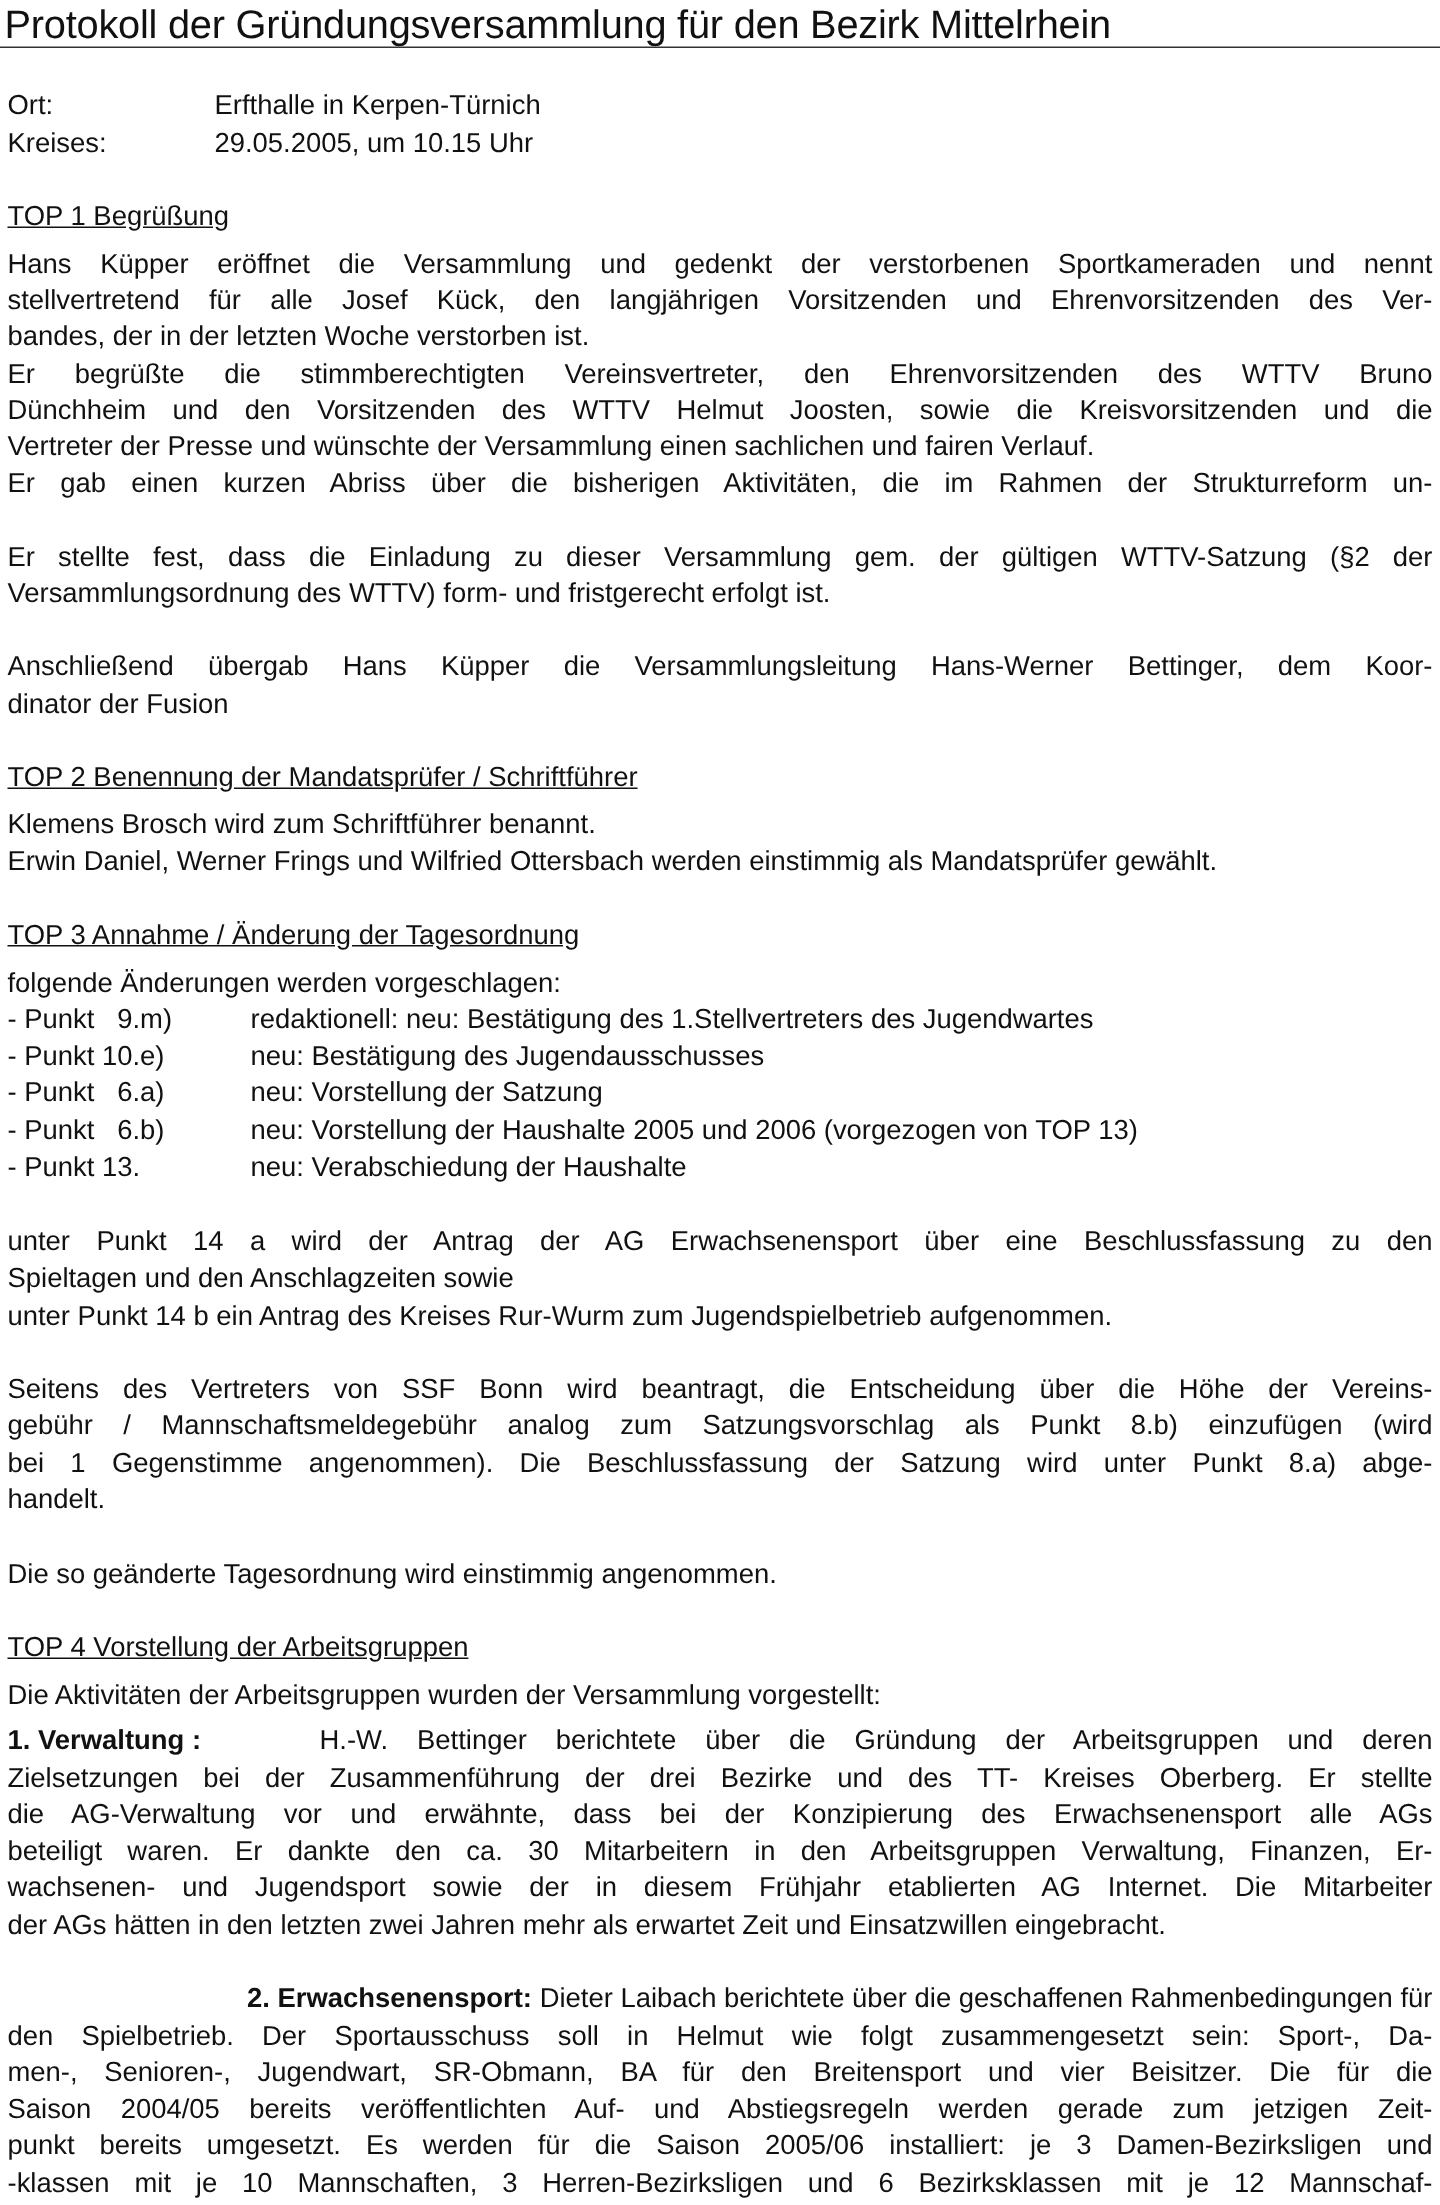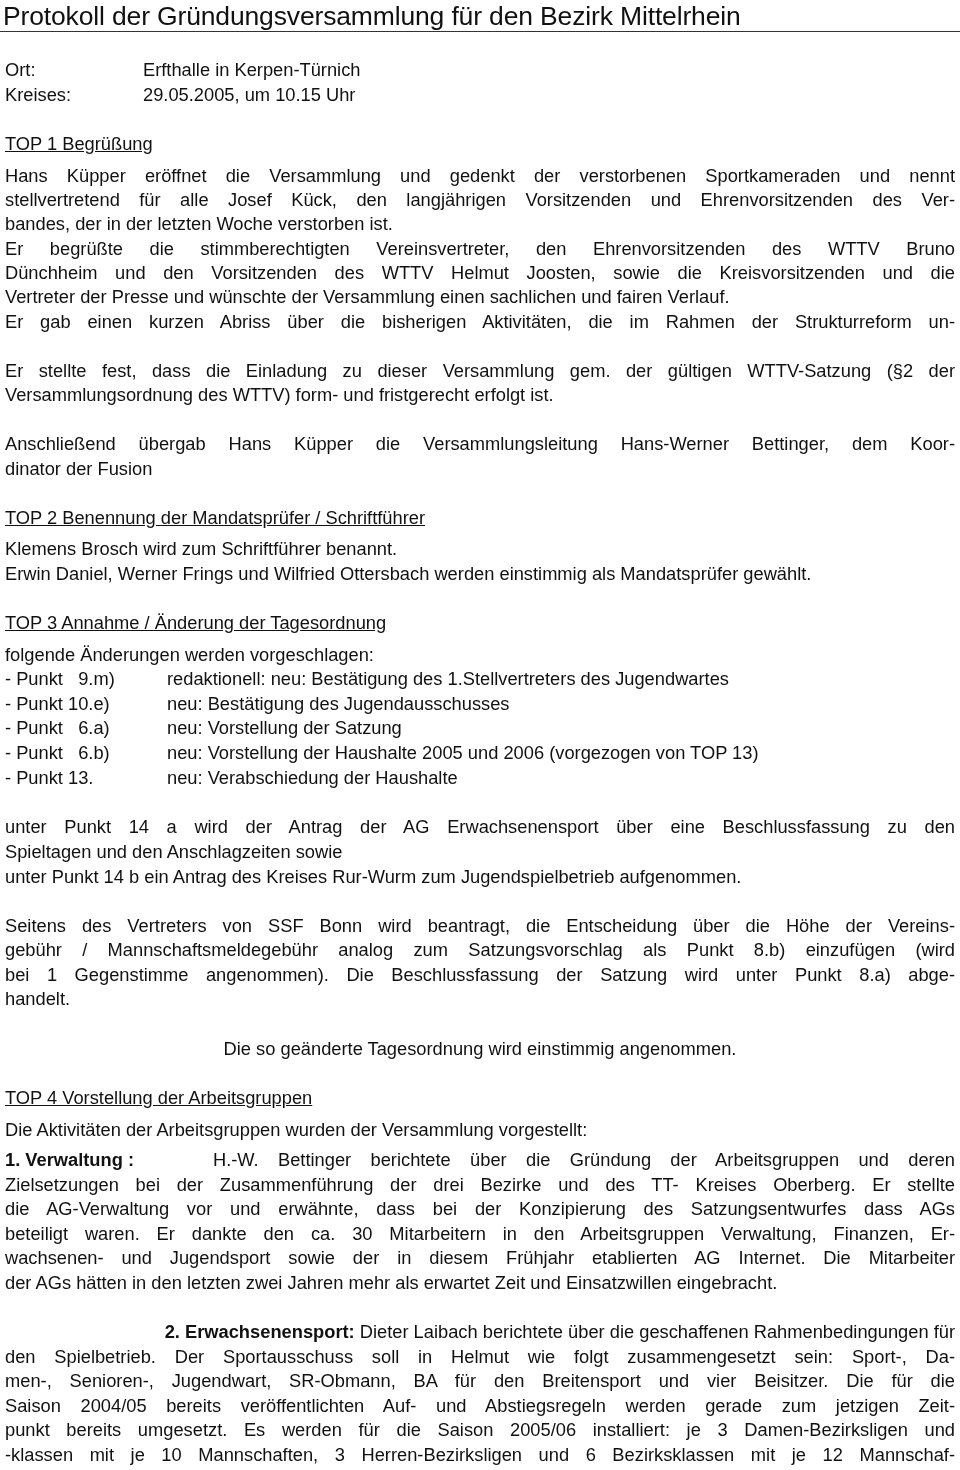--- a/index.html
+++ b/index.html
@@ -79,30 +79,30 @@
     <span class="punkt-label">- Punkt 13.</span><span>neu: Verabschiedung der Haushalte</span>
   </div>
 
   <div class="line justify" style="top:815px;">unter Punkt 14 a wird der Antrag der AG Erwachsenensport über eine Beschlussfassung zu den</div>
   <div class="line" style="top:840px;">Spieltagen und den Anschlagzeiten sowie</div>
   <div class="line" style="top:865px;">unter Punkt 14 b ein Antrag des Kreises Rur-Wurm zum Jugendspielbetrieb aufgenommen.</div>
   <div class="line justify" style="top:914px;">Seitens des Vertreters von SSF Bonn wird beantragt, die Entscheidung über die Höhe der Vereins-</div>
   <div class="line justify" style="top:938px;">gebühr / Mannschaftsmeldegebühr analog zum Satzungsvorschlag als Punkt 8.b) einzufügen (wird</div>
   <div class="line justify" style="top:963px;">bei 1 Gegenstimme angenommen). Die Beschlussfassung der Satzung wird unter Punkt 8.a) abge-</div>
   <div class="line" style="top:987px;">handelt.</div>
-  <div class="line" style="top:1037px;text-align:center;">Die so geänderte Tagesordnung wird einstimmig angenommen.</div>
+  <div class="line" style="top:1037px;">Die so geänderte Tagesordnung wird einstimmig angenommen.</div>
 
   <div class="line heading" style="top:1086px;">TOP 4 Vorstellung der Arbeitsgruppen</div>
   <div class="line" style="top:1118px;">Die Aktivitäten der Arbeitsgruppen wurden der Versammlung vorgestellt:</div>
 
   <div class="line" style="top:1148px;">
     <span class="bold" style="display:inline-block;width:208px;">1. Verwaltung :</span><span style="display:inline-block;width:742px;text-align:justify;text-align-last:justify;">H.-W. Bettinger berichtete über die Gründung der Arbeitsgruppen und deren</span>
   </div>
   <div class="line justify" style="top:1173px;">Zielsetzungen bei der Zusammenführung der drei Bezirke und des TT- Kreises Oberberg. Er stellte</div>
-  <div class="line justify" style="top:1197px;">die AG-Verwaltung vor und erwähnte, dass bei der Konzipierung des Satzungsentwurfes dass AGs</div>
+  <div class="line justify" style="top:1197px;">die AG-Verwaltung vor und erwähnte, dass bei der Konzipierung des Erwachsenensport alle AGs</div>
   <div class="line justify" style="top:1222px;">beteiligt waren. Er dankte den ca. 30 Mitarbeitern in den Arbeitsgruppen Verwaltung, Finanzen, Er-</div>
   <div class="line justify" style="top:1246px;">wachsenen- und Jugendsport sowie der in diesem Frühjahr etablierten AG Internet. Die Mitarbeiter</div>
   <div class="line" style="top:1271px;">der AGs hätten in den letzten zwei Jahren mehr als erwartet Zeit und Einsatzwillen eingebracht.</div>
 
   <div class="line" style="top:1320px;text-align:right;">
     <span class="bold">2. Erwachsenensport:</span><span style="white-space:pre;"> Dieter Laibach berichtete über die geschaffenen Rahmenbedingungen für</span>
   </div>
   <div class="line justify" style="top:1345px;">den Spielbetrieb. Der Sportausschuss soll in Helmut wie folgt zusammengesetzt sein: Sport-, Da-</div>
   <div class="line justify" style="top:1369px;">men-, Senioren-, Jugendwart, SR-Obmann, BA für den Breitensport und vier Beisitzer. Die für die</div>
   <div class="line justify" style="top:1394px;">Saison 2004/05 bereits veröffentlichten Auf- und Abstiegsregeln werden gerade zum jetzigen Zeit-</div>

